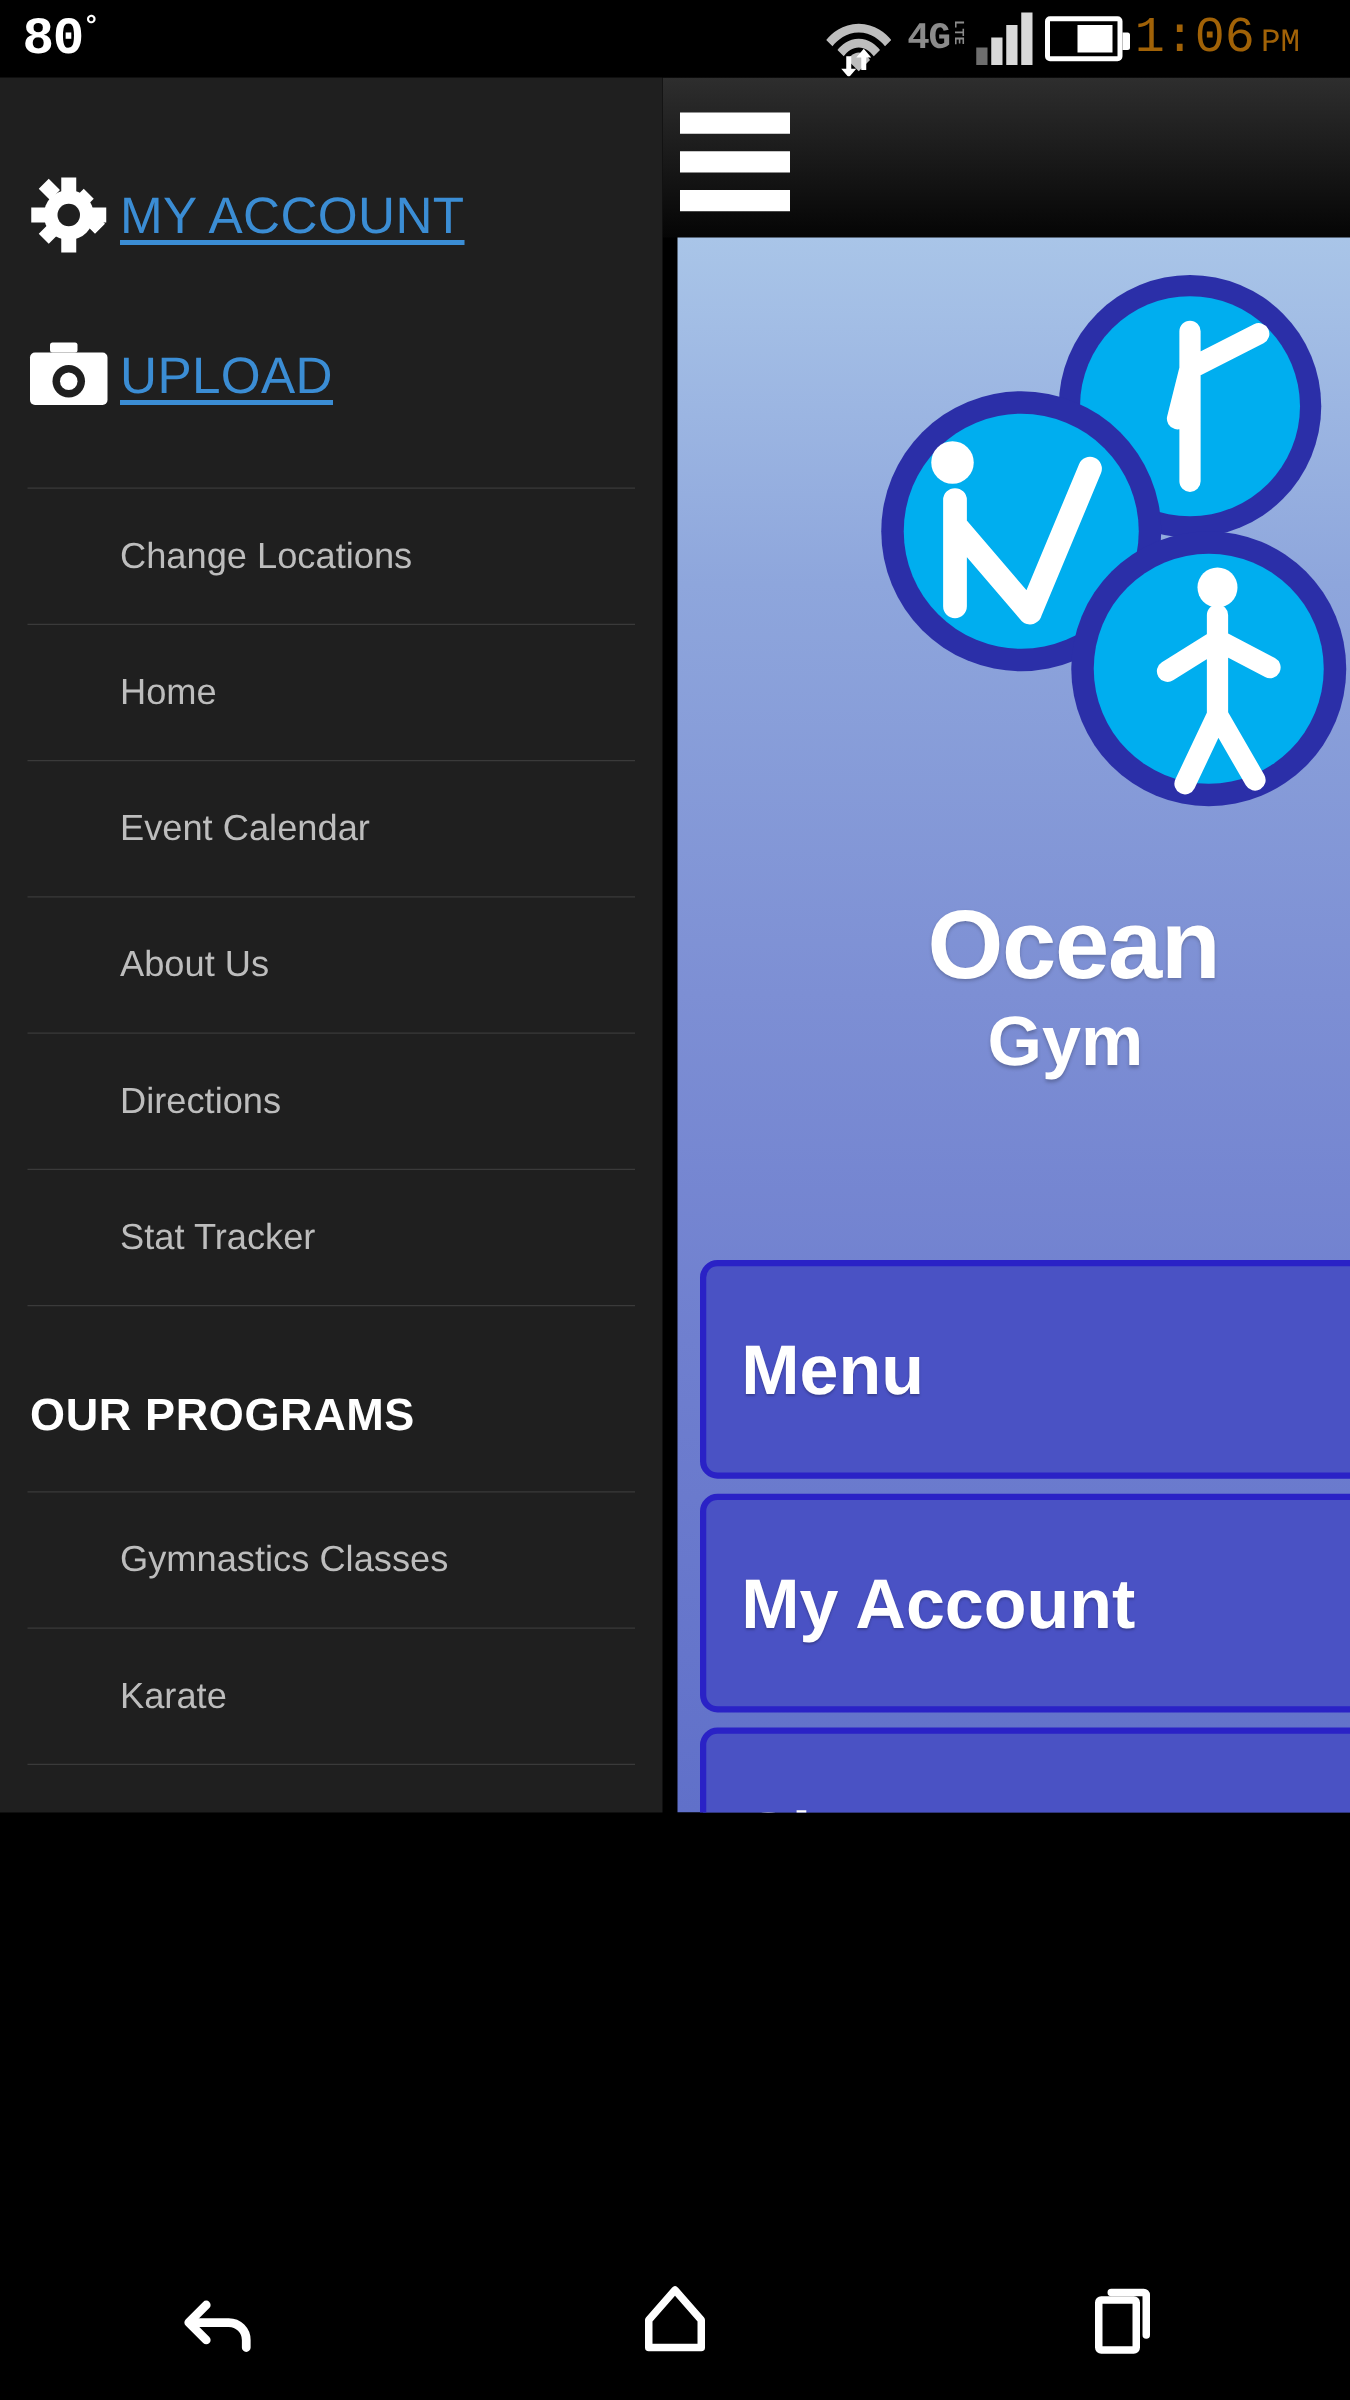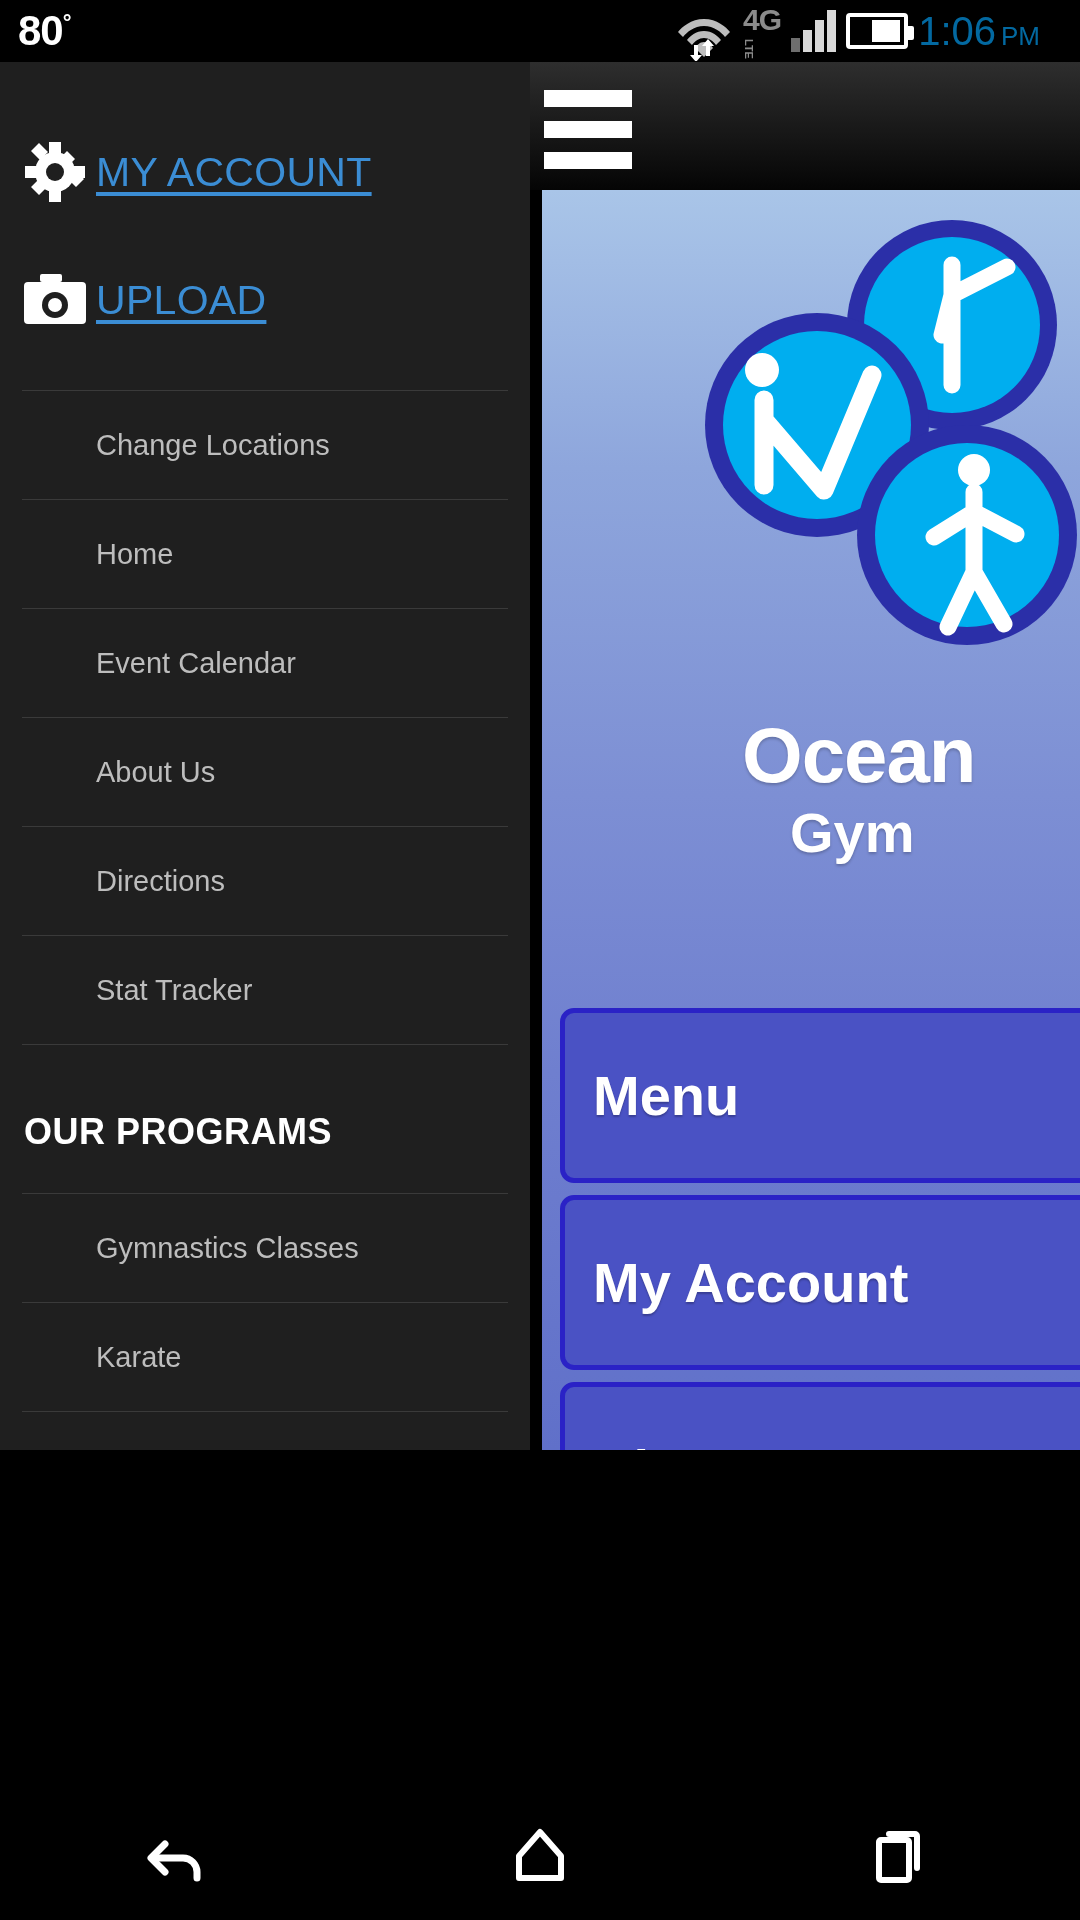--- a/index.html
+++ b/index.html
@@ -3,41 +3,41 @@
 <meta charset="utf-8">
 <style>
   * { margin:0; padding:0; box-sizing:border-box; }
   html,body { width:1080px; height:1920px; background:#000; overflow:hidden;
     font-family:"Liberation Sans", sans-serif; }
 
   #screen { position:relative; width:1080px; height:1920px; background:#000; }
 
   
   .statusbar { position:absolute; top:0; left:0; width:1052px; height:62px;
-    background:#000; display:flex; align-items:center; }
+    background:#000; display:flex; align-items:center;font-family:Liberation Mono, monospace; }
   .temp { position:absolute; left:18px; top:7px; color:#fff; font-weight:bold;
     font-size:42px; letter-spacing:-1px; }
   .temp sup { font-size:22px; font-weight:bold; vertical-align:super; }
   .status-right { position:absolute; right:12px; top:0; height:62px;
     display:flex; align-items:center; gap:10px; }
   .wifi-ic { position:relative; width:58px; height:48px; }
   .wifi-ic svg { position:absolute; left:0; top:2px; }
   .net4g { color:#8b8b8b; font-weight:bold; font-size:30px; letter-spacing:-1px;
-    position:relative; display:flex; align-items:flex-start;flex-direction:column; }
+    position:relative; display:flex; align-items:flex-start; }
   .net4g .lte { font-size:11px; line-height:11px; writing-mode:vertical-rl;
     letter-spacing:0px; margin-top:2px; }
   .bars { display:flex; align-items:flex-end; gap:3px; height:42px; }
   .bars i { display:block; width:9px; background:#6e6e6e; }
   .bars i.on { background:#d9d9d9; }
   .batt { width:62px; height:36px; border:4px solid #fff; border-radius:4px;
     position:relative; display:flex; align-items:center; }
   .batt:after { content:""; position:absolute; right:-10px; top:9px; width:6px;
     height:14px; background:#fff; border-radius:0 2px 2px 0; }
   .batt span { display:block; height:22px; background:#fff; margin-left:22px; width:28px; }
-  .clock { color:#0369a1; font-size:40px; letter-spacing:0px; }
+  .clock { color:#a16207; font-size:40px; letter-spacing:0px; }
   .clock em { font-style:normal; font-size:26px; margin-left:5px; }
 
   
   .drawer { position:absolute; top:62px; left:0; width:530px; height:1388px;
     background:#1f1f1f; overflow:hidden; }
   .quick { padding:58px 0 0 0; }
   .quick-row { display:flex; align-items:center; height:104px; padding-left:22px; }
   .quick-row .glyph { width:74px; display:flex; align-items:center; justify-content:flex-start; }
   .quick-row a { color:#3b8dd4; font-size:41px; text-decoration:underline;
     text-underline-offset:6px; letter-spacing:0.3px; }

